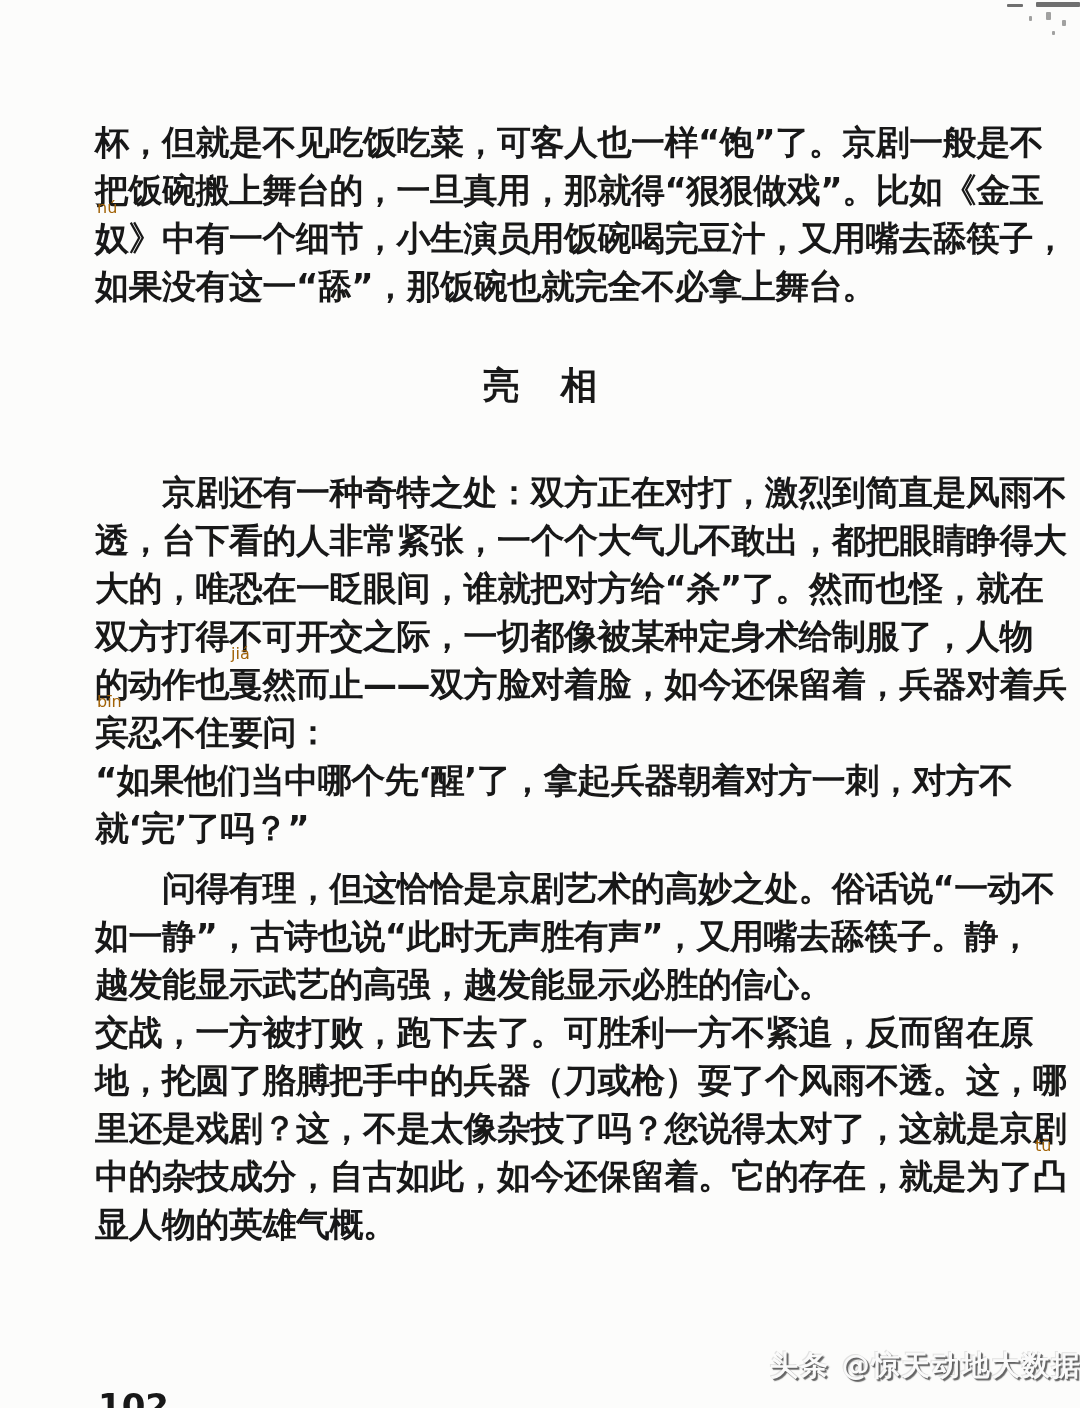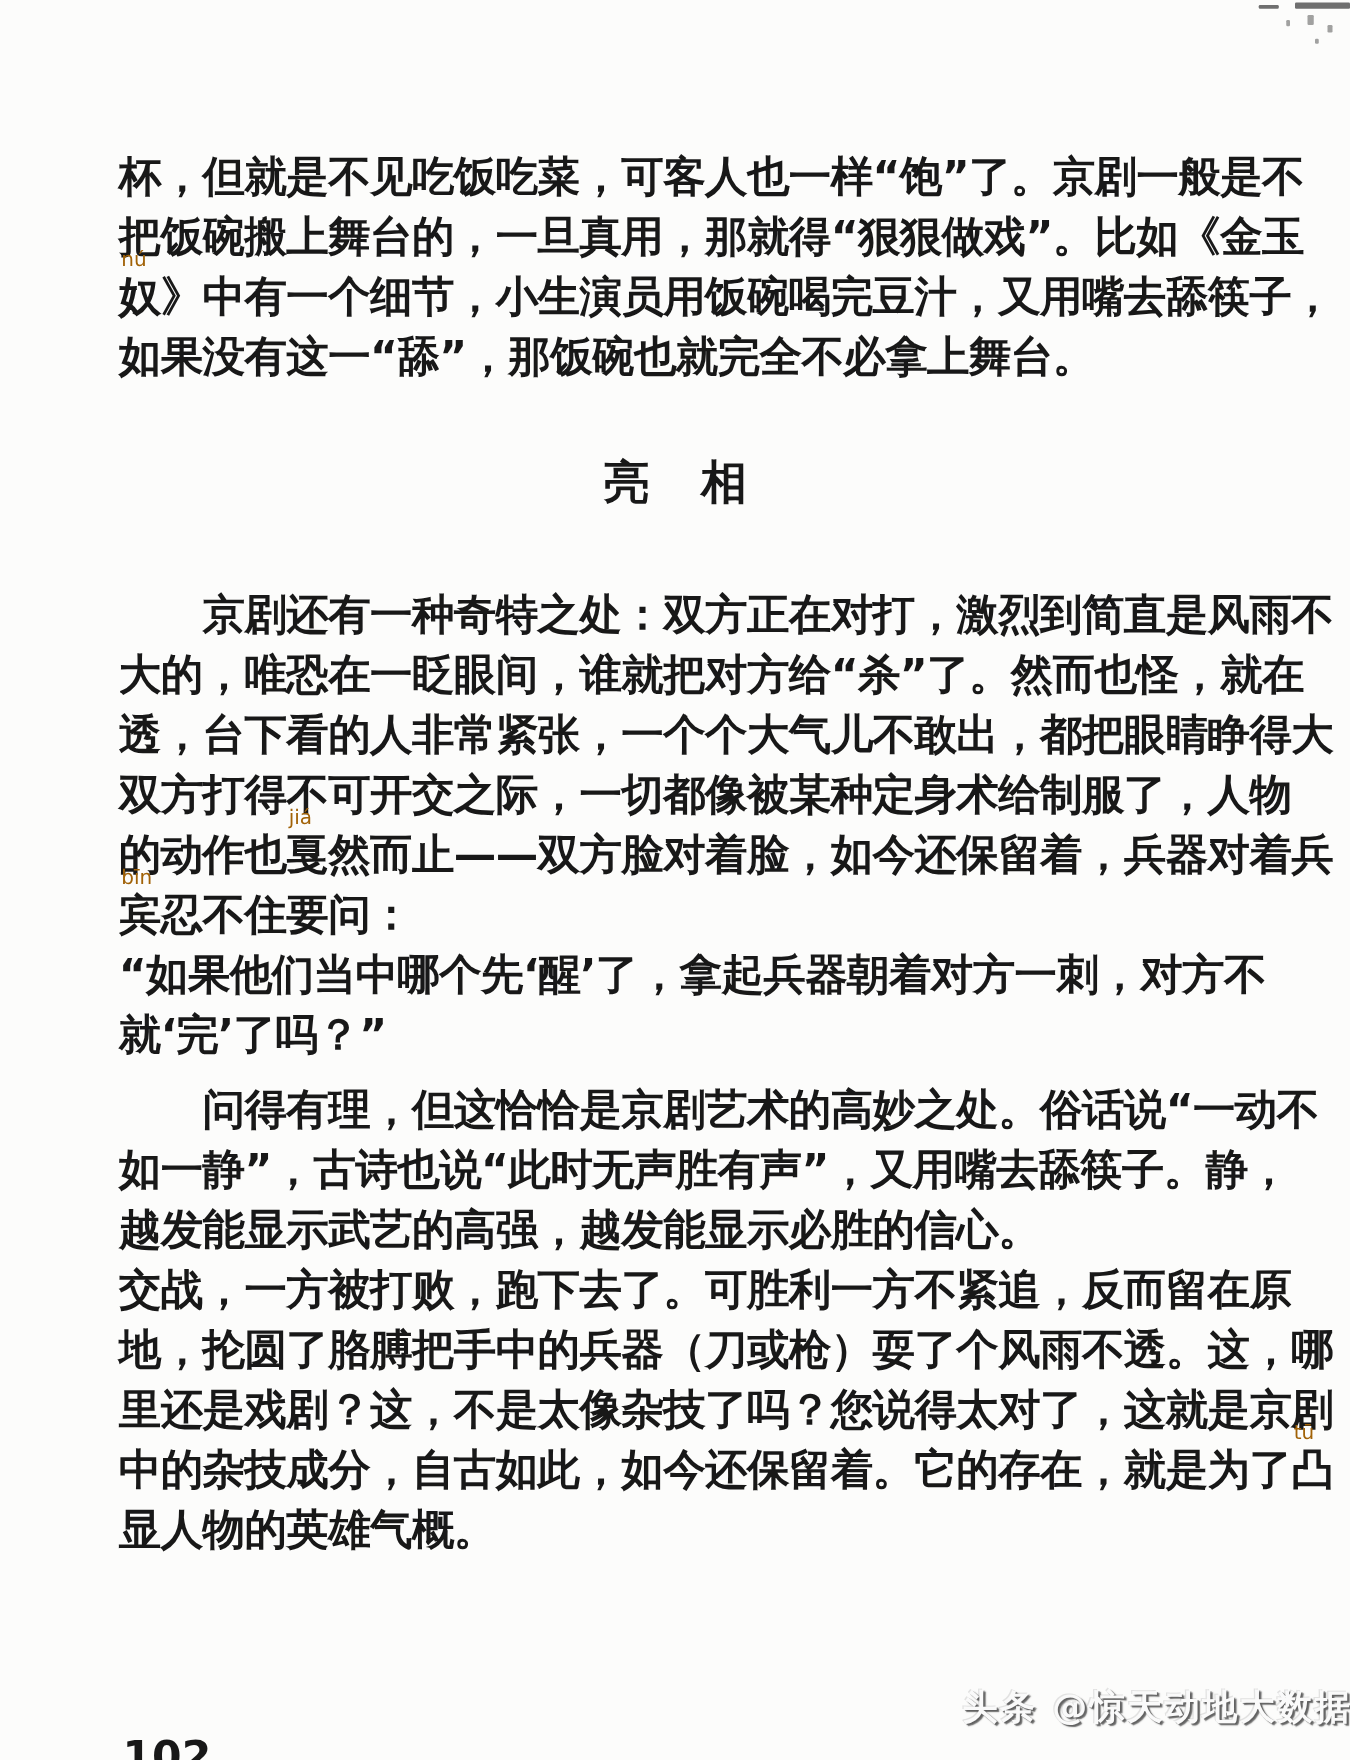--- a/index.html
+++ b/index.html
@@ -74,22 +74,22 @@
       <div class="line">杯，但就是不见吃饭吃菜，可客人也一样“饱”了。京剧一般是不</div>
       <div class="line">把饭碗搬上舞台的，一旦真用，那就得“狠狠做戏”。比如《金玉</div>
       <div class="line"><span></span><span class="ruby"><i class="py">nú</i><span>奴</span></span><span>》中有一个细节，小生演员用饭碗喝完豆汁，又用嘴去舔筷子，</span></div>
       <div class="line">如果没有这一“舔”，那饭碗也就完全不必拿上舞台。</div>
     </div>
 
     <h2 class="heading">亮　相</h2>
 
     <div class="para" id="p2">
       <div class="line">　　京剧还有一种奇特之处：双方正在对打，激烈到简直是风雨不</div>
+      <div class="line">透，台下看的人非常紧张，一个个大气儿不敢出，都把眼睛睁得大</div>
       <div class="line">大的，唯恐在一眨眼间，谁就把对方给“杀”了。然而也怪，就在</div>
-      <div class="line">透，台下看的人非常紧张，一个个大气儿不敢出，都把眼睛睁得大</div>
       <div class="line">双方打得不可开交之际，一切都像被某种定身术给制服了，人物</div>
       <div class="line"><span>的动作也</span><span class="ruby"><i class="py">jiá</i><span>戛</span></span><span>然而止——双方脸对着脸，如今还保留着，兵器对着兵</span></div>
       <div class="line"><span class="ruby"><i class="py">bīn</i><span>宾</span></span><span>忍不住要问：</span></div>
       <div class="line">“如果他们当中哪个先‘醒’了，拿起兵器朝着对方一刺，对方不</div>
       <div class="line">就‘完’了吗？”</div>
     </div>
 
     <div class="para" id="p3">
       <div class="line">　　问得有理，但这恰恰是京剧艺术的高妙之处。俗话说“一动不</div>
       <div class="line">如一静”，古诗也说“此时无声胜有声”，又用嘴去舔筷子。静，</div>

